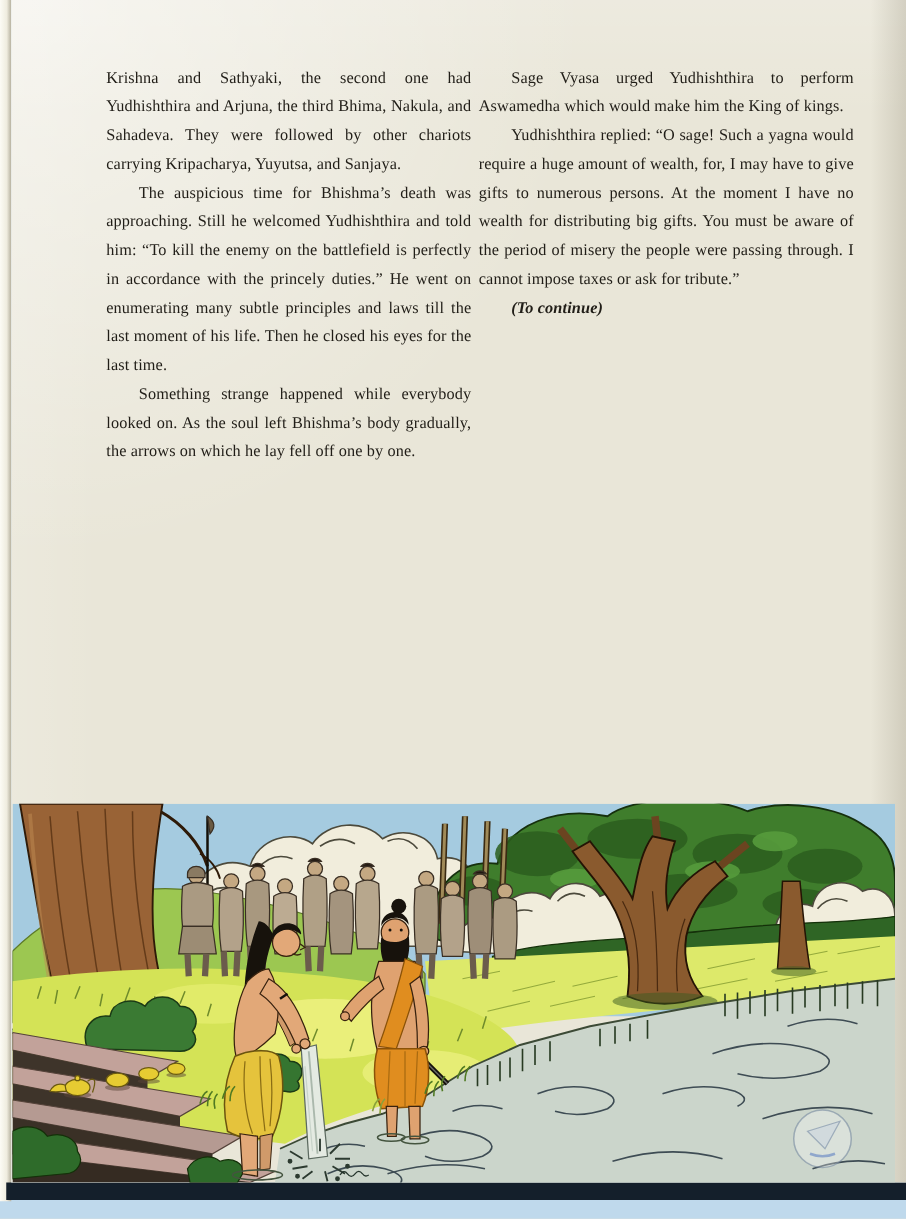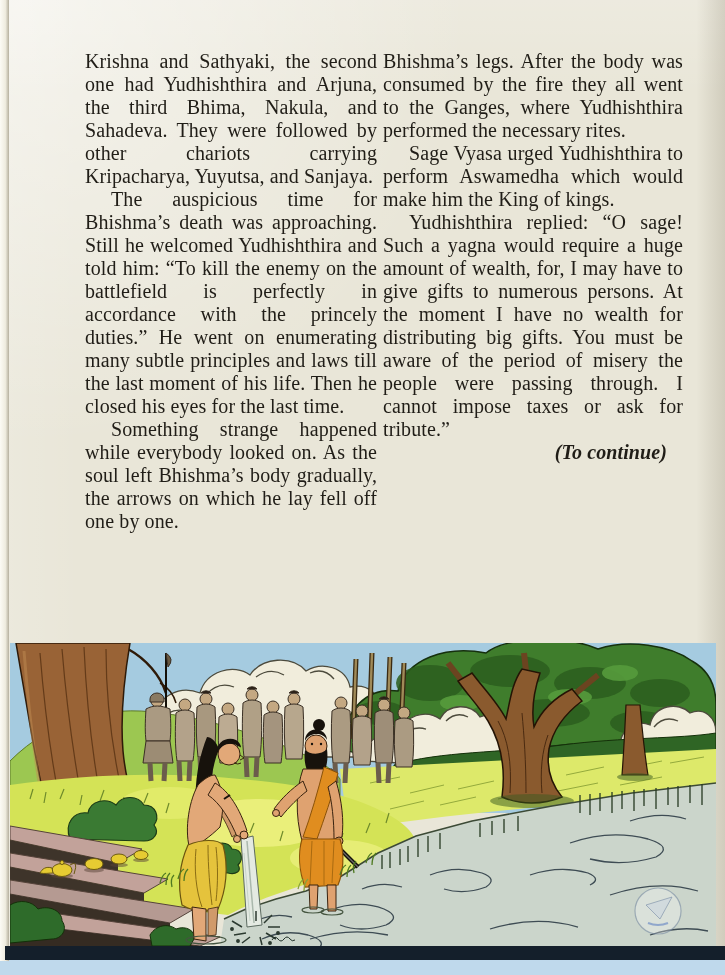--- a/index.html
+++ b/index.html
@@ -19,29 +19,29 @@
   .paper{
     position:absolute;left:9px;top:0;width:716px;height:946px;
     background:
       radial-gradient(circle at 2% 0%, rgba(255,255,255,.55), rgba(255,255,255,0) 38%),
       linear-gradient(90deg, rgba(255,255,255,.12), rgba(255,255,255,0) 10%, rgba(255,255,255,0) 96%, rgba(120,112,90,.22)),
       linear-gradient(180deg, rgba(255,255,255,.18), rgba(255,255,255,0) 10%),
       #e9e6d8;
   }
   .col{
     position:absolute;top:50px;height:585px;
-    font-size:20px;line-height:23px;color:#201d17;
+    font-size:13px;line-height:23px;color:#201d17;
     text-align:justify;letter-spacing:.1px;
   }
   .col-left{left:76px;width:292px;}
   .col-right{left:374px;width:300px;}
   .col p{margin:0;text-indent:26px;}
   .col p.first{text-indent:0;}
   .continuation{
-    margin-top:2px;text-align:right;font-weight:bold;font-style:italic;
+    margin-top:2px;text-align:left;font-weight:bold;font-style:italic;
     padding-right:16px;text-indent:0;
   }
   .illus{
     position:absolute;left:1px;top:643px;width:706px;height:303px;
   }
   .illus svg{display:block;width:706px;height:303px;}
 </style>
 </head>
 <body>
 
@@ -50,21 +50,20 @@
 
 <div class="paper">
 
   <div class="col col-left">
     <p class="first">Krishna and Sathyaki, the second one had Yudhishthira and Arjuna, the third Bhima, Nakula, and Sahadeva.  They were followed by other chariots carrying Kripacharya, Yuyutsa, and Sanjaya.</p>
     <p>The auspicious time for Bhishma’s death was approaching.  Still he welcomed Yudhishthira and told him: “To kill the enemy on the battlefield is perfectly in accordance with the princely duties.”  He went on enumerating many subtle principles and laws till the last moment of his life.  Then he closed his eyes for the last time.</p>
     <p>Something strange happened while everybody looked on.  As the soul left Bhishma’s body gradually, the arrows on which he lay fell off one by one.</p>
   </div>
 
   <div class="col col-right">
-    <p class="first">Bhishma’s legs.  After the body was consumed by the fire they all went to the Ganges, where Yudhishthira performed the necessary rites.</p>
     <p>Sage Vyasa urged Yudhishthira to perform Aswamedha which would make him the King of kings.</p>
     <p>Yudhishthira replied: “O sage! Such a yagna would require a huge amount of wealth, for, I may have to give gifts to numerous persons.  At the moment I have no wealth for distributing big gifts. You must be aware of the period of misery the people were passing through.  I cannot impose taxes or ask for tribute.”</p>
     <p class="continuation">(To continue)</p>
   </div>
 
   <div class="illus" role="img" aria-label="Comic-style illustration: Yudhishthira, bare-chested in a yellow dhoti, stands in the Ganges pouring water from his cupped hands while a bearded sage in saffron robes stands beside him; mourners and a spear-bearing guard watch from the grassy bank between large trees; golden ritual vessels rest on the stone ghat steps at left; the river fills the foreground. A faint circular watermark stamp sits near the lower right of the river.">
   <svg viewBox="0 0 706 303" preserveAspectRatio="none">
 
     <rect x="0" y="0" width="706" height="170" fill="#a5cbe0"></rect>
 

